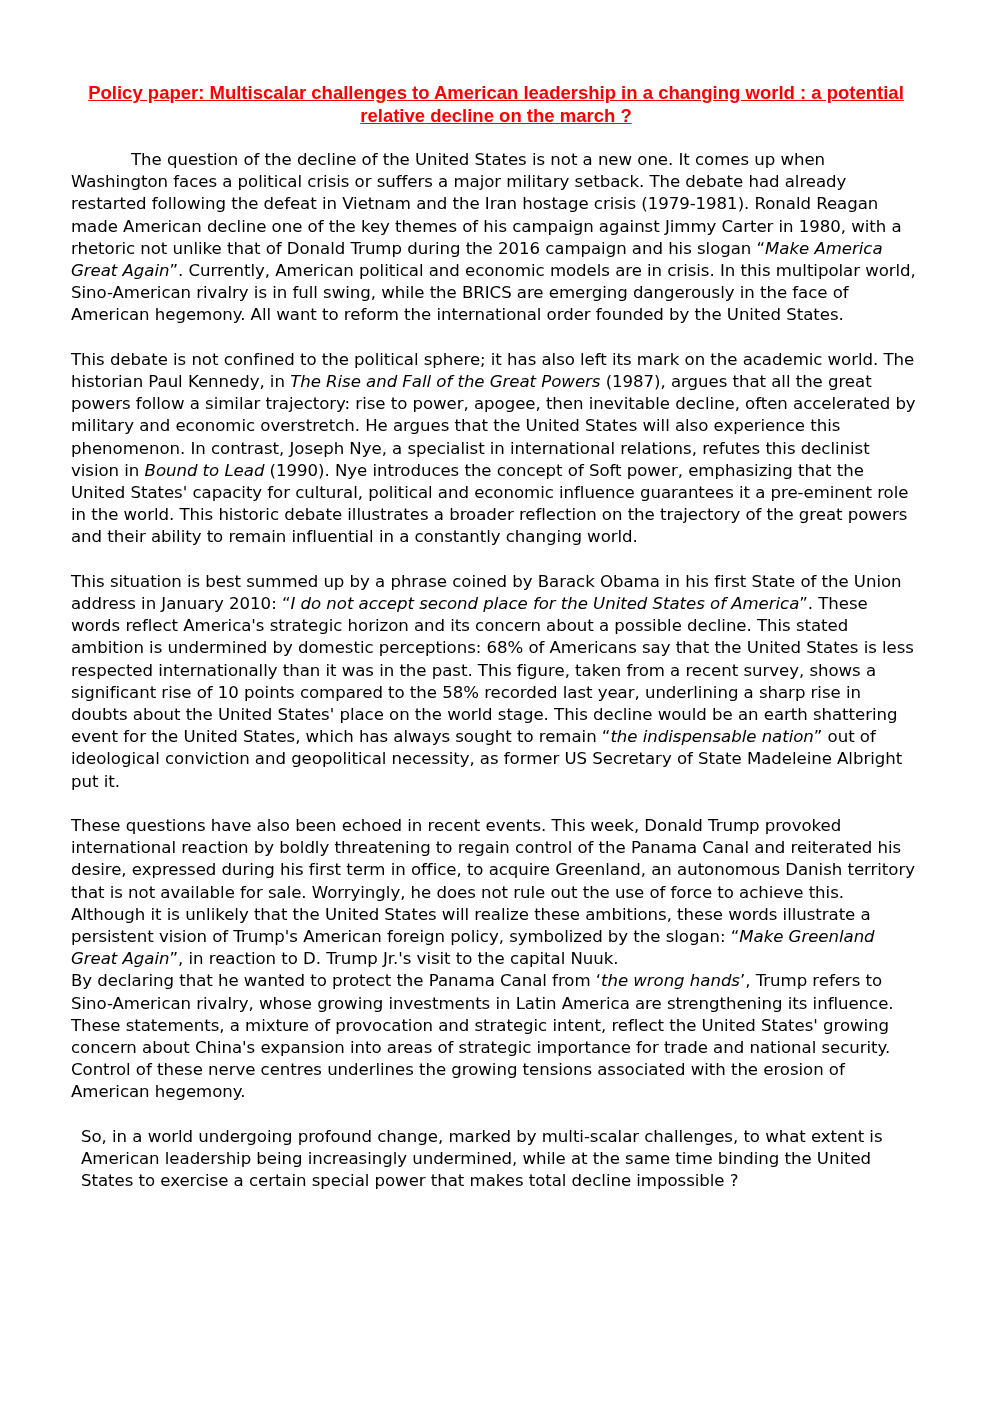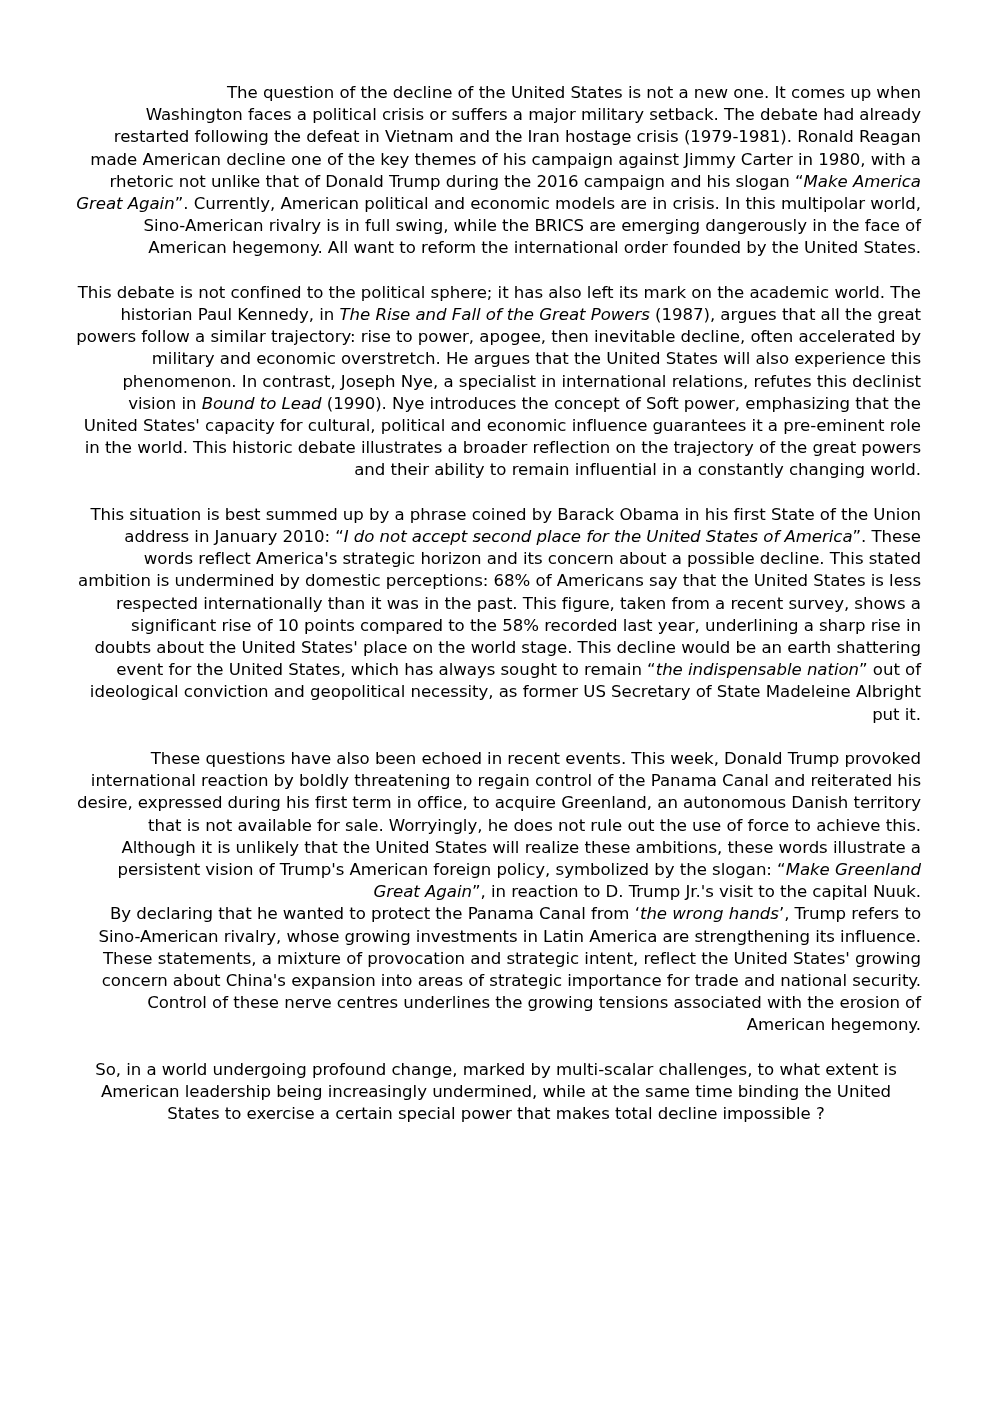--- a/index.html
+++ b/index.html
@@ -7,32 +7,33 @@
   .page { position: absolute; left: 71px; top: 82px; width: 850px; color: #000; }
   .title {
     font-family: "Liberation Sans", sans-serif;
     font-weight: bold; font-size: 18.5px; line-height: 22.5px;
     color: #ff0000; text-align: center; text-decoration: underline;
     margin: 0 0 22px 0;
   }
   .para {
     font-family: "DejaVu Sans", sans-serif;
     font-size: 16.6px; line-height: 22.2px;
-    margin: 0 0 22.2px 0; letter-spacing: -0.05px; text-align: right;
+    margin: 0 0 22.2px 0; letter-spacing: -0.05px;
   }
   .indent { text-indent: 60px; }
   .nogap { margin-bottom: 0; }
-  .center { text-align: center; padding: 0 10px; }
+  .center { text-align: left; padding: 0 10px; }
   .it { font-style: italic; }
   .ul { }
 </style>
 </head>
 <body>
 
 <div class="page">
+  <div class="title">Policy paper: Multiscalar challenges to American leadership in a changing world : a potential relative decline on the march ?</div>
 
   <p class="para indent">
     <span>The question of the decline of the United States is not a new one. It comes up when Washington faces a political crisis or suffers a major military setback. The debate had already restarted following the defeat in Vietnam and the Iran hostage crisis (1979-1981). Ronald Reagan made American decline one of the key themes of his campaign against Jimmy Carter in 1980, with a rhetoric not unlike that of Donald Trump during the 2016 campaign and his slogan “</span><span class="it">Make America Great Again</span><span>”. Currently, American political and economic models are in crisis. In this multipolar world, Sino-American rivalry is in full swing, while the BRICS are emerging dangerously in the face of American hegemony. All want to reform the international order founded by the United States.</span>
   </p>
 
   <p class="para">
     <span>This debate is not confined to the political sphere; it has also left its mark on the academic world. The historian Paul Kennedy, in </span><span class="it ul">The Rise and Fall of the Great Powers</span><span> (1987), argues that all the great powers follow a similar trajectory: rise to power, apogee, then inevitable decline, often accelerated by military and economic overstretch. He argues that the United States will also experience this phenomenon. In contrast, Joseph Nye, a specialist in international relations, refutes this declinist vision in </span><span class="it ul">Bound to Lead</span><span> (1990). Nye introduces the concept of Soft power, emphasizing that the United States' capacity for cultural, political and economic influence guarantees it a pre-eminent role in the world. This historic debate illustrates a broader reflection on the trajectory of the great powers and their ability to remain influential in a constantly changing world.</span>
   </p>
 
   <p class="para">

